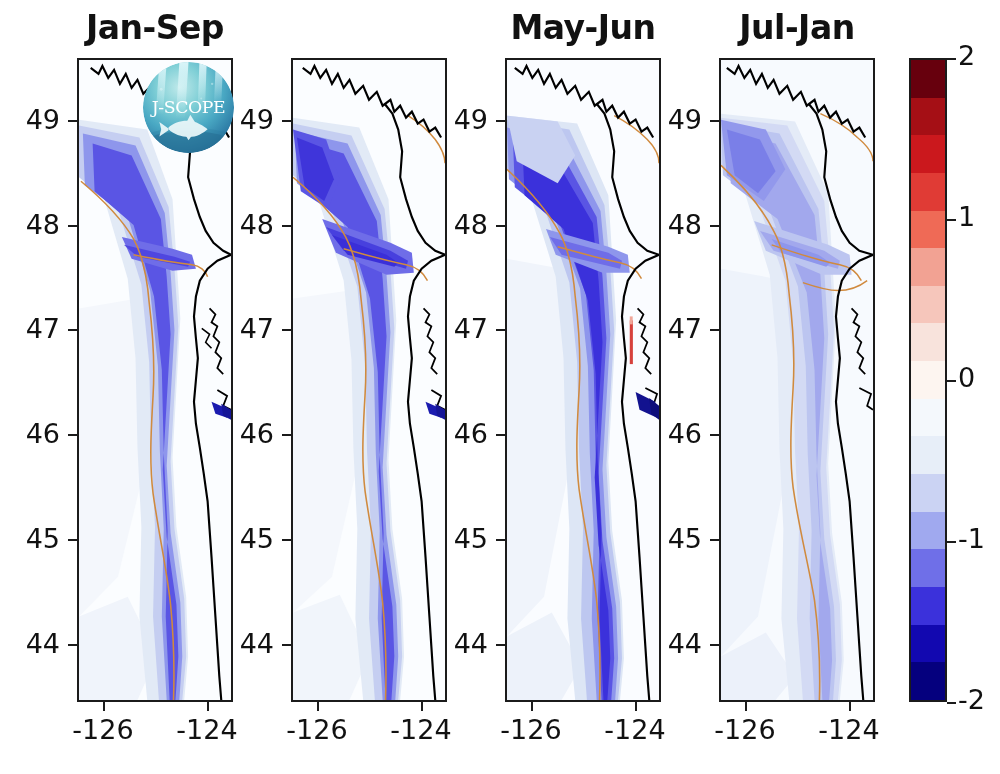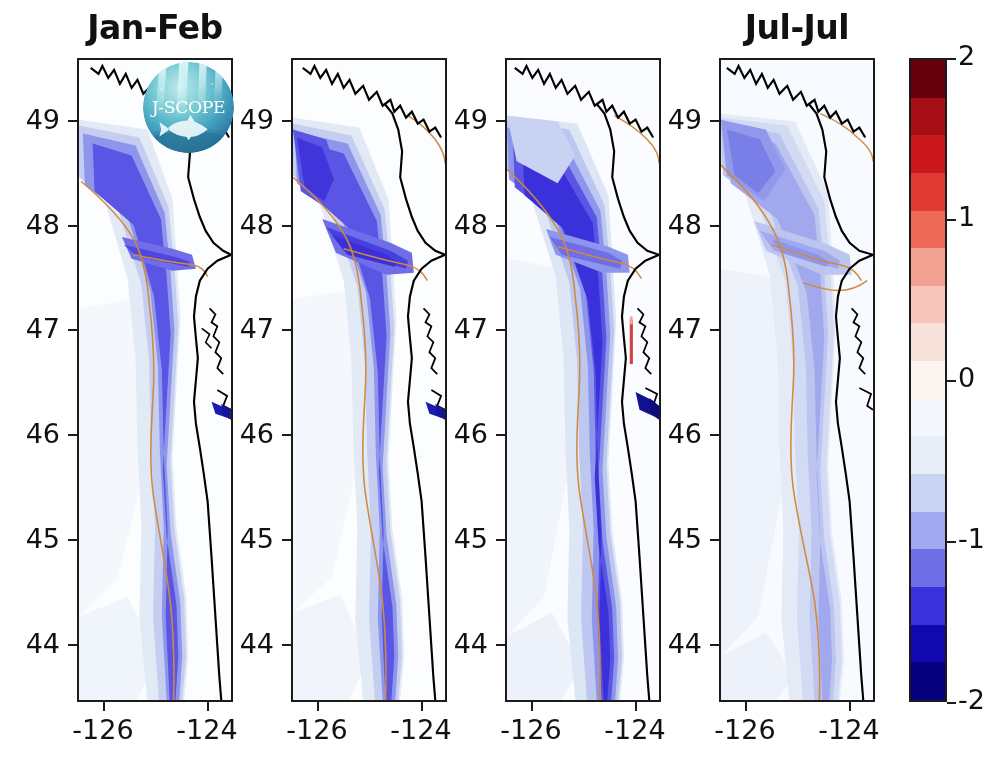--- a/index.html
+++ b/index.html
@@ -113,22 +113,23 @@
     overflow: hidden;
     z-index: 20;
   }
   #jscope-logo svg { display: block; width: 100%; height: 100%; }
 </style>
 </head>
 <body>
 
 <div id="figure">
 
-  <div class="panel-title" style="left:55px;">Jan-Feb</div>
-  <div class="panel-title" style="left:697px;">Jul-Jul</div>
+  <div class="panel-title" style="left:55px;">Jan-Sep</div>
+  <div class="panel-title" style="left:483px;">May-Jun</div>
+  <div class="panel-title" style="left:697px;">Jul-Jan</div>
 
   <div class="panel" style="left:77px;">
     <div class="panel-inner">
       <svg class="map-svg" viewBox="0 0 156 644" preserveAspectRatio="none">
         <defs>
           <clipPath id="clipA">
               <rect x="0" y="0" width="156" height="644"></rect>
             </clipPath>
         </defs>
         <g clip-path="url(#clipA)">

